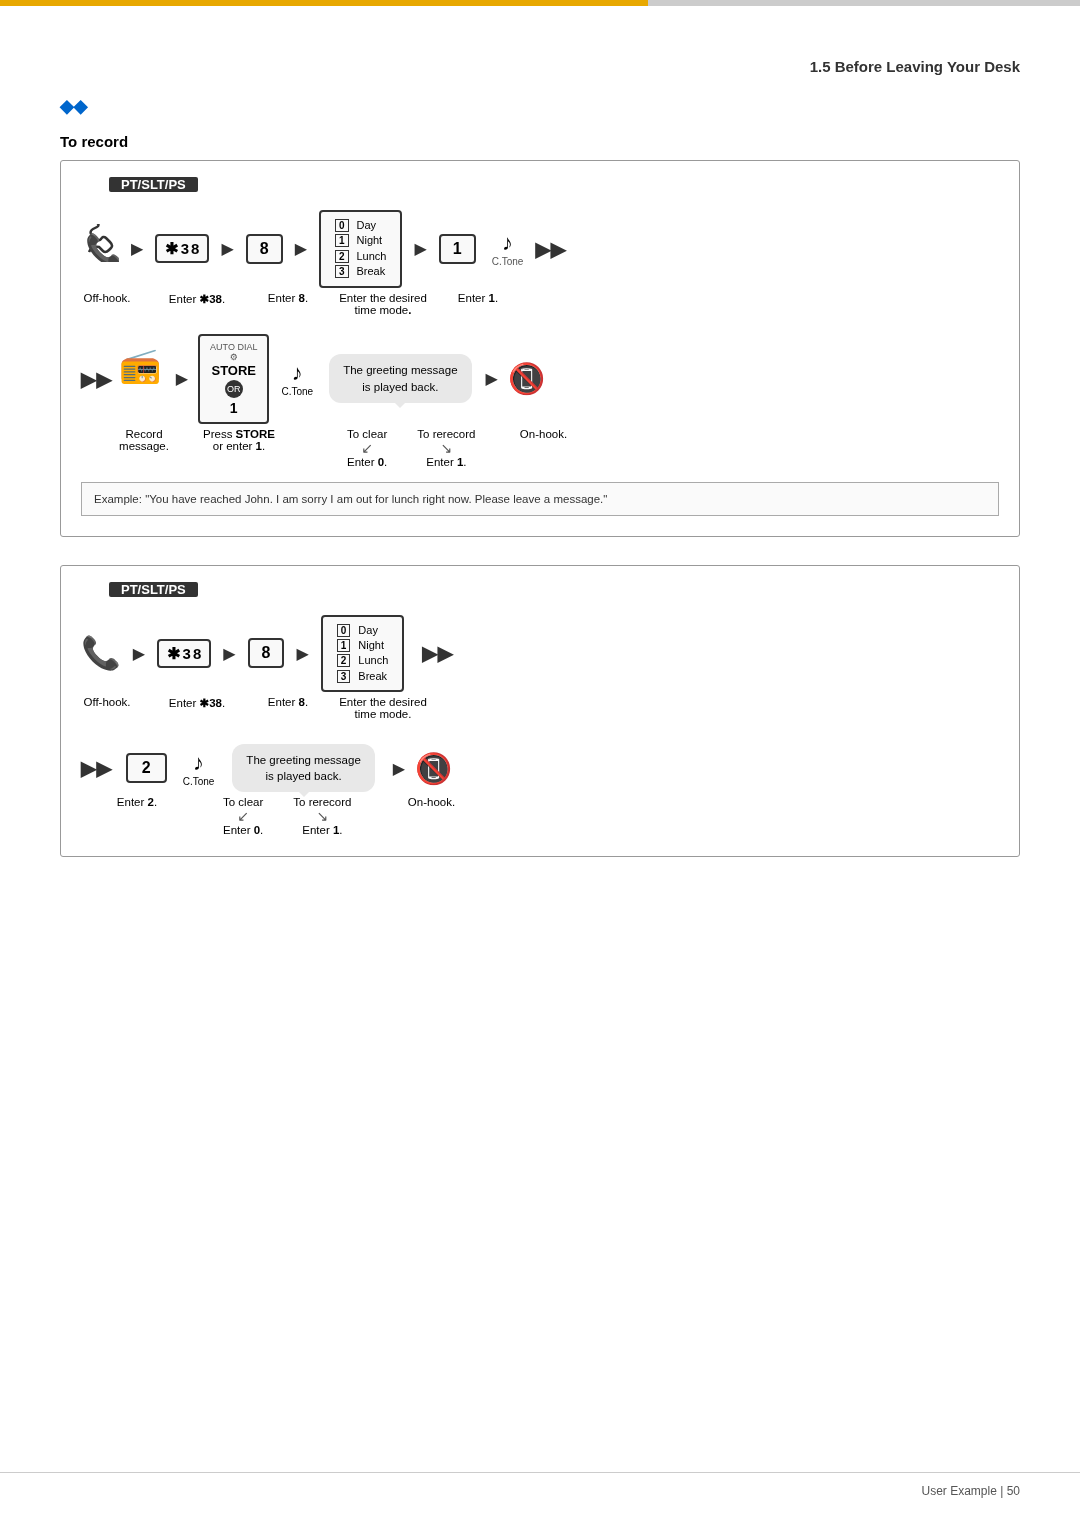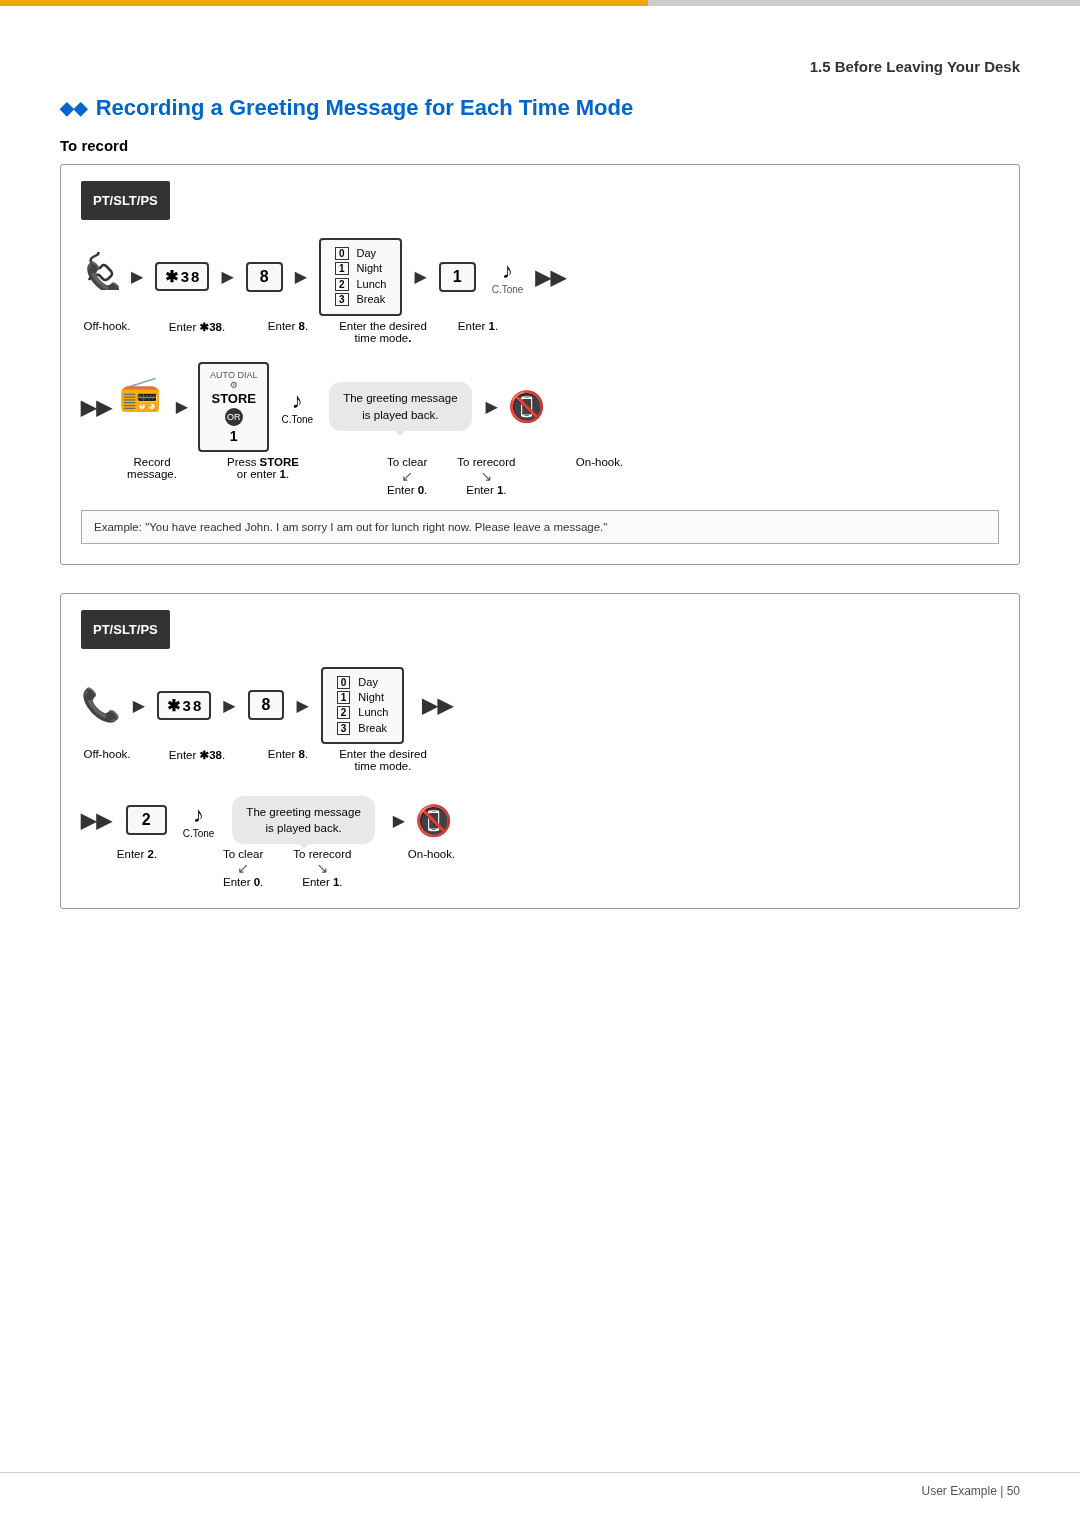--- a/index.html
+++ b/index.html
@@ -58,24 +58,25 @@
       border-radius: 3px;
       padding: 16px 20px 20px 20px;
       margin-bottom: 28px;
       position: relative;
     }
     .pt-label {
       background: #333;
       color: #fff;
       font-weight: bold;
       font-size: 13px;
-      padding: 12px 12px;
+      padding: 0 12px;
       display: inline-block;
       margin-bottom: 18px;
       border-radius: 2px;
+      margin-left: 28px;
     }
     .arrow {
       font-size: 16px;
       color: #333;
       flex-shrink: 0;
     }
     .dbl-arrow {
       font-size: 18px;
       color: #333;
       font-weight: bold;
@@ -180,21 +181,20 @@
 </head>
 <body>
 
 <div class="header-bar"></div>
 
 <div class="page">
   <div class="section-header">1.5 Before Leaving Your Desk</div>
 
   <div class="page-title">
     <span class="diamonds">◆◆</span>
-    <span>Recording a Greeting Message for Each Time Mode</span>
   </div>
 
 
   <div class="subsection-title">To record</div>
 
   <div class="diagram-box">
     <div class="pt-label">PT/SLT/PS</div>
 
     
     <div style="display:flex; align-items:center; gap:12px; margin-bottom:4px;">
@@ -301,21 +301,21 @@
       </div>
 
       <div class="arrow" style="margin-left:4px;">▶</div>
 
       <div style="font-size:30px;">
         📵
       </div>
     </div>
 
     
-    <div style="display:flex; align-items:flex-start; gap:12px; margin-bottom:4px; padding-left:0;">
+    <div style="display:flex; align-items:flex-start; gap:4px; margin-bottom:4px; padding-left:0;">
       <div style="width:30px;"></div>
       <div style="width:58px; text-align:center; font-size:11.5px;">Record<br>message.</div>
       <div style="width:18px;"></div>
       <div style="width:80px; text-align:center; font-size:11.5px;">Press <b>STORE</b><br>or enter <b>1</b>.</div>
       <div style="width:40px;"></div>
 
       <div style="display:flex; gap:30px; margin-left:20px;">
         <div style="display:flex; flex-direction:column; align-items:center; font-size:11.5px;">
           <span>To clear</span>
           <div style="font-size:14px; color:#555;">↙</div>

